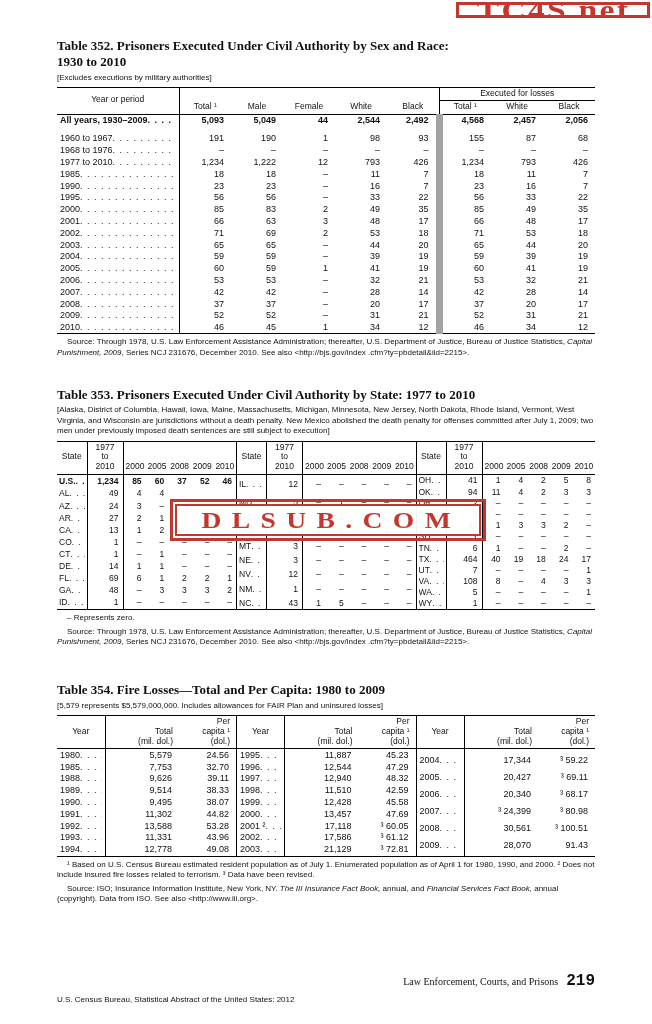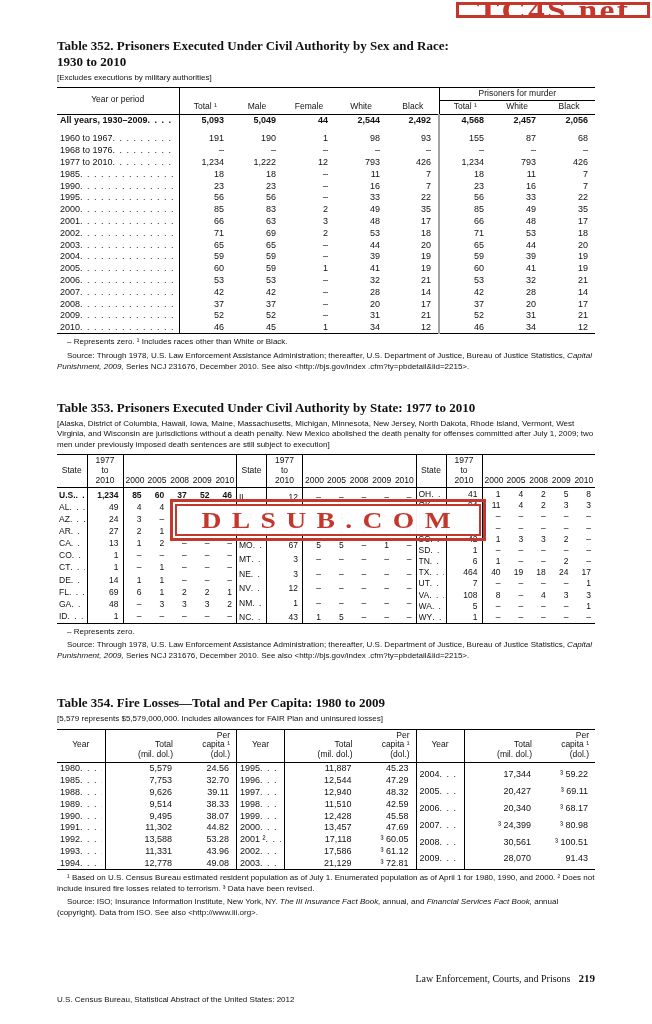--- a/index.html
+++ b/index.html
@@ -25,21 +25,21 @@
   tr.gap td{padding-top:7px;}
 
   
   .b352{margin-top:38px;}
   .t352{margin-top:4px;border-top:1px solid #000;border-bottom:1px solid #000;}
   .t352 thead{border-bottom:1px solid #000;}
   .t352 th.lblh{border-right:1px solid #000;vertical-align:middle;}
   .t352 th.murder{border-left:1px solid #000;border-bottom:1px solid #000;padding-bottom:1px;}
   .t352 th.ml{border-left:1px solid #000;}
   .t352 tbody td:first-child{border-right:1px solid #000;}
-  .t352 tbody td:nth-child(7){border-left:2px solid #a3a3a3;}
+  .t352 tbody td:nth-child(7){border-left:7px solid #a3a3a3;}
 
   
   .b353{margin-top:28px;}
   .groups{display:flex;border-top:1px solid #000;border-bottom:1px solid #000;margin-top:4px;}
   .groups > table{flex:1;}
   .groups > table + table{border-left:1px solid #000;}
   .g353 thead th{border-bottom:1px solid #000;}
   .g353 th.period{white-space:pre-line;border-right:1px solid #000;border-left:1px solid #000;}
   .g353 th.state{vertical-align:middle;}
   .g353 tbody td:nth-child(1){border-right:1px solid #000;}
@@ -49,21 +49,21 @@
 
   
   .b354{margin-top:34px;}
   .g354 thead th{border-bottom:1px solid #000;}
   .g354 th.colh{white-space:pre-line;text-align:right;padding-right:6px;}
   .g354 th.yearh{vertical-align:middle;border-right:1px solid #000;}
   .g354 tbody td:first-child{border-right:1px solid #000;}
 
   
   .footer-right{position:absolute;right:57px;top:972px;font-family:"Liberation Serif",serif;font-size:10px;}
-  .footer-right .pagenum{font-weight:bold;font-size:11px;padding-left:8px;}
+  .footer-right .pagenum{font-weight:bold;font-size:16px;padding-left:8px;font-family:Liberation Mono, monospace;}
   .footer-left{position:absolute;left:57px;top:995px;font-size:8px;}
 
   
   .stamp{position:absolute;z-index:10;color:#c4372d;border:3px solid #c4372d;
          display:flex;align-items:center;justify-content:center;box-sizing:border-box;
          font-family:"Liberation Serif",serif;font-weight:bold;overflow:hidden;}
   .stamp-top{top:2px;right:2px;width:194px;height:16px;background:rgba(255,255,255,0.6);}
   .stamp-top .stx{font-size:30px;letter-spacing:2px;display:inline-block;transform:scaleX(1.12);}
   .stamp-mid{left:170px;top:499px;width:316px;height:42px;padding:2px;background:transparent;}
   .stamp-mid .inner{border:2px solid #c4372d;width:100%;height:100%;box-sizing:border-box;
@@ -92,21 +92,21 @@
           <col style="width:52px">
             <col style="width:52px">
             <col style="width:52px">
             <col style="width:52px">
             <col style="width:52px">
         </colgroup>
         <thead>
           <tr>
             <th class="lblh" rowspan="2">Year or period</th>
             <th class="filler" colspan="5"></th>
-            <th class="murder" colspan="3">Prisoners for murder</th>
+            <th class="murder" colspan="3">Executed for losses</th>
           </tr>
           <tr>
             <th>Total ¹</th>
             <th>Male</th>
             <th>Female</th>
             <th>White</th>
             <th>Black</th>
             <th class="ml">Total ¹</th>
             <th>White</th>
             <th>Black</th>
@@ -397,21 +397,20 @@
               <td class="num">1</td>
               <td class="num">34</td>
               <td class="num">12</td>
               <td class="num">46</td>
               <td class="num">34</td>
               <td class="num">12</td>
             </tr>
           </tbody>
       </table>
 
-      <p class="note">– Represents zero. ¹ Includes races other than White or Black.</p>
       <p class="note"><span>Source: Through 1978, U.S. Law Enforcement Assistance Administration; thereafter, U.S. Department of Justice, Bureau of Justice Statistics, </span><span class="it">Capital Punishment, 2009,</span><span> Series NCJ 231676, December 2010. See also &lt;http://bjs.gov/index .cfm?ty=pbdetail&amp;iid=2215&gt;.</span></p>
     </section>
 
     <section class="block b353">
       <div class="ttl">Table 353. Prisoners Executed Under Civil Authority by State: 1977 to 2010</div>
       <div class="bracket">[Alaska, District of Columbia, Hawaii, Iowa, Maine, Massachusetts, Michigan, Minnesota, New Jersey, North Dakota, Rhode Island, Vermont, West Virginia, and Wisconsin are jurisdictions without a death penalty. New Mexico abolished the death penalty for offenses committed after July 1, 2009; two men under previously imposed death sentences are still subject to execution]</div>
 
       <div class="groups">
         <table class="g353">
           <colgroup>

